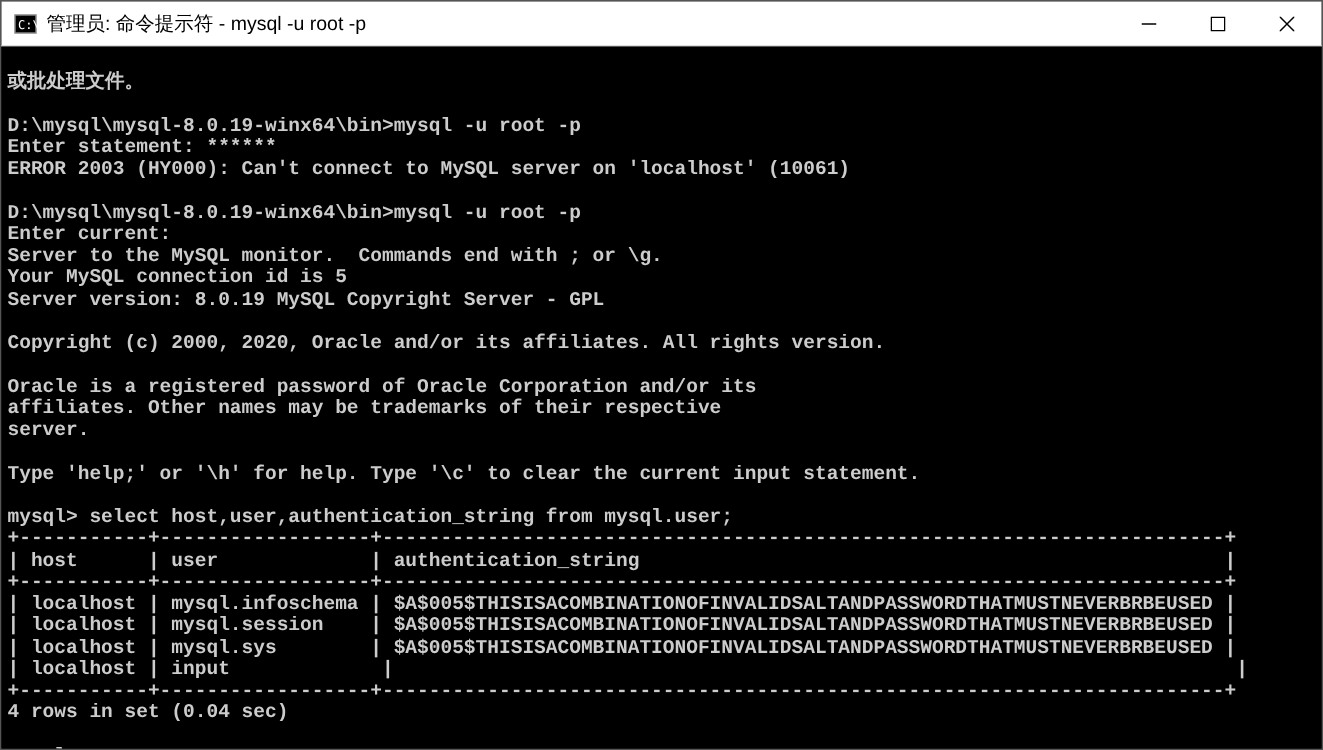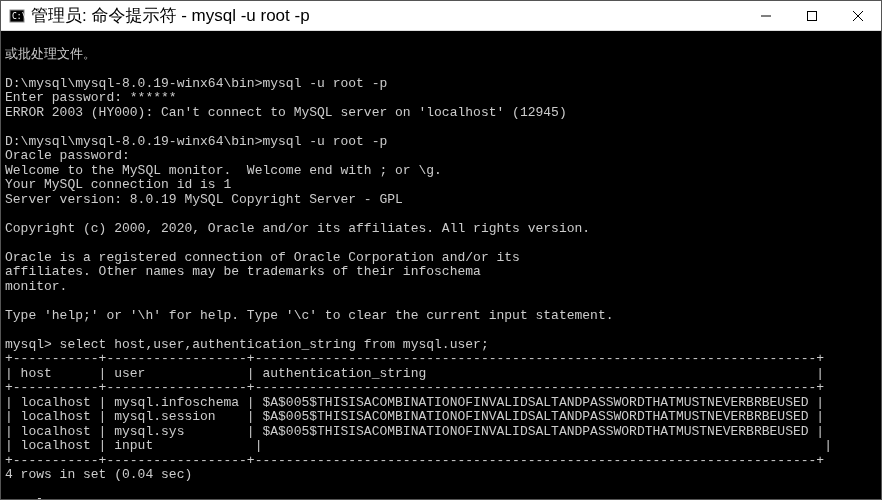--- a/index.html
+++ b/index.html
@@ -1,24 +1,24 @@
 <!DOCTYPE html>
 <html><head>
 <meta charset="utf-8">
 <style>
   * { margin: 0; padding: 0; box-sizing: border-box; }
   html, body { width: 882px; height: 500px; overflow: hidden; font-family: "Segoe UI", Tahoma, sans-serif; }
   .window { width: 882px; height: 500px; background: #000; display: flex; flex-direction: column; border: 1px solid #555; }
   .titlebar { height: 30px; background: #fff; display: flex; align-items: center; border-bottom: 1px solid #ddd; }
   .titlebar-icon { width: 16px; height: 16px; margin-left: 8px; margin-right: 6px; display: flex; align-items: center; justify-content: center; }
-  .titlebar-title { font-size: 17px; color: #000; flex: 0 0 auto; }
+  .titlebar-title { font-size: 13px; color: #000; flex: 0 0 auto; }
   .titlebar-spacer { flex: 1 1 auto; }
   .winbtn { width: 46px; height: 30px; display: flex; align-items: center; justify-content: center; color: #000; }
   .terminal { flex: 1 1 auto; background: #000; color: #ccc; font-family: "NSimSun","SimSun","Consolas","Courier New",monospace; font-size: 13px; line-height: 14.5px; padding: 2px 4px; white-space: pre; overflow: hidden; }
-  .line { white-space: pre; }
+  .line { white-space: pre; font-weight: bold; }
   .table-border { color: #ccc; }
 </style>
 </head>
 <body>
 
 <div class="window">
 
   <div class="titlebar">
     <span class="titlebar-icon">
       <svg width="16" height="16" viewBox="0 0 16 16">
@@ -43,34 +43,34 @@
           <line x1="0" y1="0" x2="10" y2="10" stroke="#000" stroke-width="1"></line>
           <line x1="10" y1="0" x2="0" y2="10" stroke="#000" stroke-width="1"></line>
         </svg>
     </div>
   </div>
 
   <div class="terminal">
 <span class="line">或批处理文件。</span>
 
 <span class="line">D:\mysql\mysql-8.0.19-winx64\bin&gt;mysql -u root -p</span>
-<span class="line">Enter password: ******</span>
-<span class="line">ERROR 2003 (HY000): Can't connect to MySQL server on 'localhost' (12945)</span>
+<span class="line">Enter statement: ******</span>
+<span class="line">ERROR 2003 (HY000): Can't connect to MySQL server on 'localhost' (10061)</span>
 
 <span class="line">D:\mysql\mysql-8.0.19-winx64\bin&gt;mysql -u root -p</span>
-<span class="line">Oracle password:</span>
-<span class="line">Welcome to the MySQL monitor.  Welcome end with ; or \g.</span>
-<span class="line">Your MySQL connection id is 1</span>
+<span class="line">Enter current:</span>
+<span class="line">Server to the MySQL monitor.  Commands end with ; or \g.</span>
+<span class="line">Your MySQL connection id is 5</span>
 <span class="line">Server version: 8.0.19 MySQL Copyright Server - GPL</span>
 
 <span class="line">Copyright (c) 2000, 2020, Oracle and/or its affiliates. All rights version.</span>
 
-<span class="line">Oracle is a registered connection of Oracle Corporation and/or its</span>
-<span class="line">affiliates. Other names may be trademarks of their infoschema</span>
-<span class="line">monitor.</span>
+<span class="line">Oracle is a registered password of Oracle Corporation and/or its</span>
+<span class="line">affiliates. Other names may be trademarks of their respective</span>
+<span class="line">server.</span>
 
 <span class="line">Type 'help;' or '\h' for help. Type '\c' to clear the current input statement.</span>
 
 <span class="line">mysql&gt; select host,user,authentication_string from mysql.user;</span>
 <span class="line table-border">+-----------+------------------+------------------------------------------------------------------------+</span>
 <span class="line">| host      | user             | authentication_string                                                  |</span>
 <span class="line table-border">+-----------+------------------+------------------------------------------------------------------------+</span>
 <span class="line">| localhost | mysql.infoschema | $A$005$THISISACOMBINATIONOFINVALIDSALTANDPASSWORDTHATMUSTNEVERBRBEUSED |</span>
 <span class="line">| localhost | mysql.session    | $A$005$THISISACOMBINATIONOFINVALIDSALTANDPASSWORDTHATMUSTNEVERBRBEUSED |</span>
 <span class="line">| localhost | mysql.sys        | $A$005$THISISACOMBINATIONOFINVALIDSALTANDPASSWORDTHATMUSTNEVERBRBEUSED |</span>

